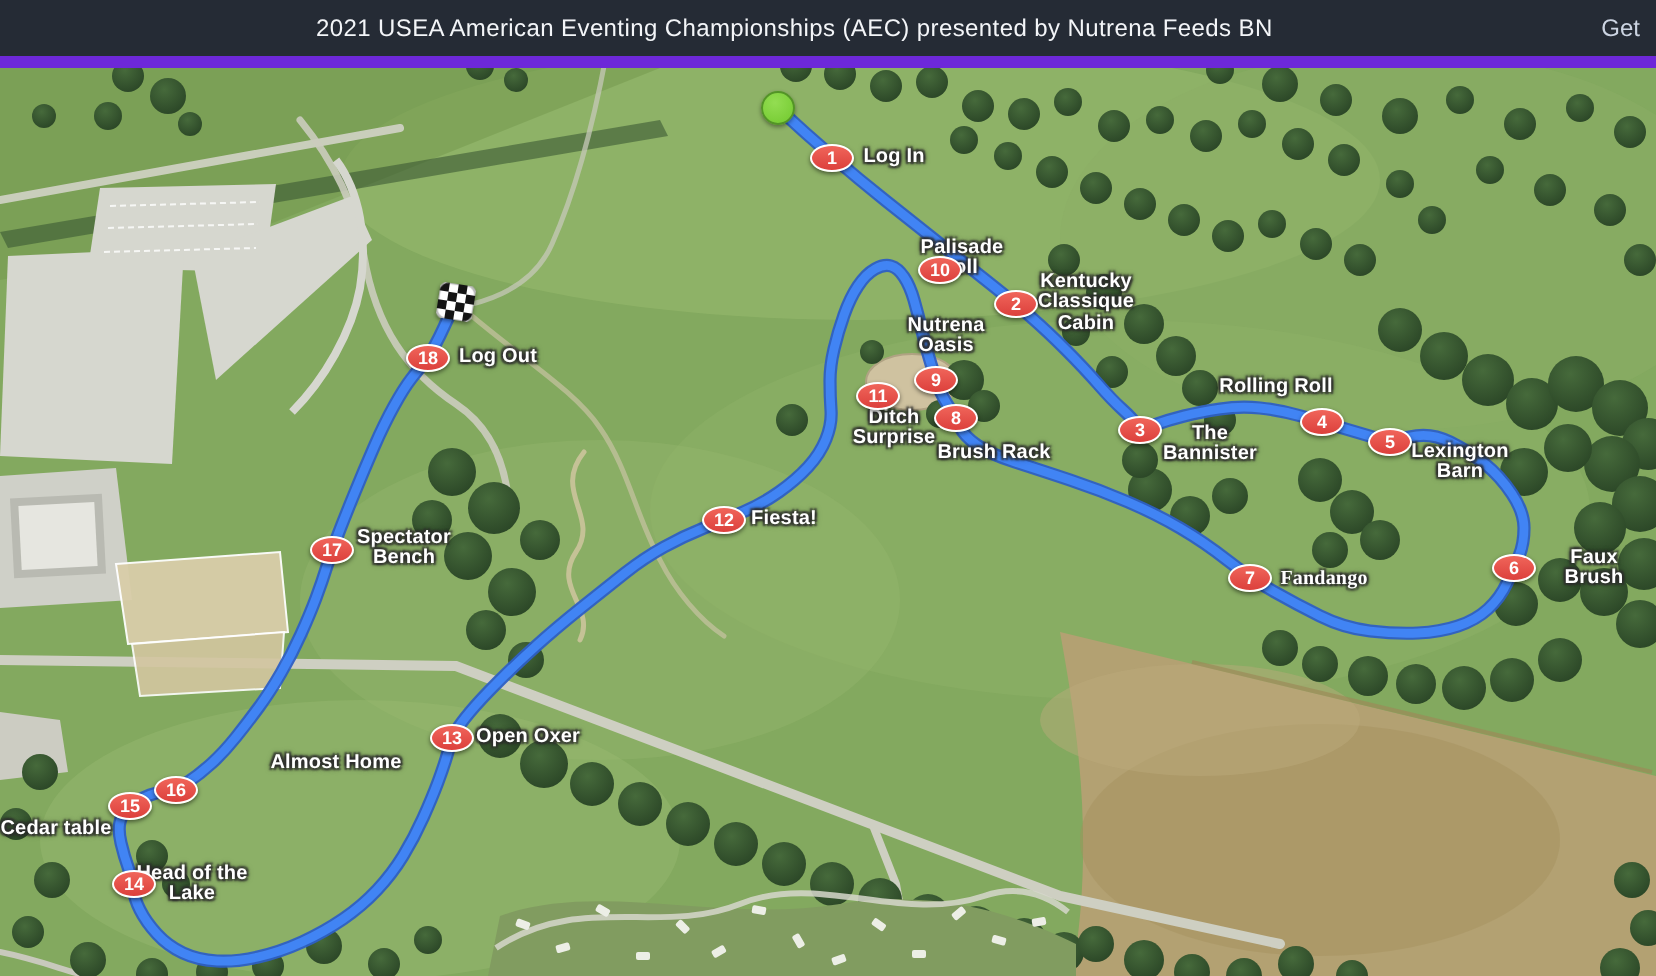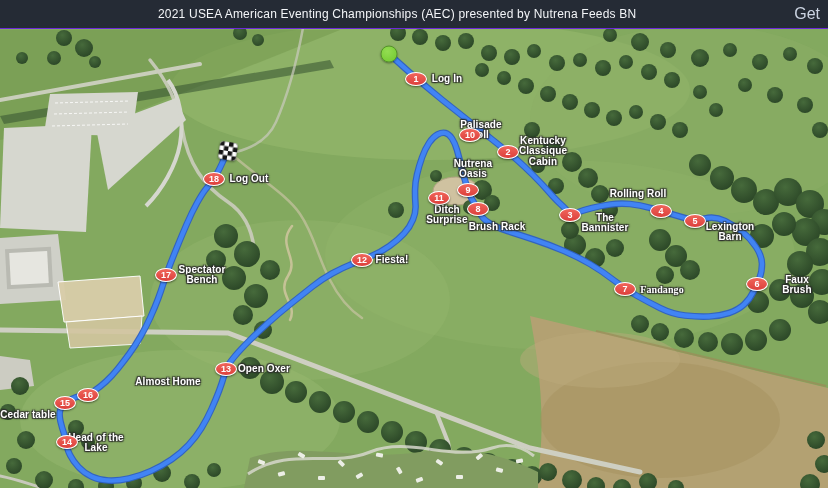--- a/index.html
+++ b/index.html
@@ -1,22 +1,22 @@
 <!DOCTYPE html>
 <html><head>
 <meta charset="utf-8">
 <style>
   html,body{margin:0;padding:0;background:#222;}
   .stage{position:relative;width:828px;height:488px;overflow:hidden;
          font-family:"Liberation Sans",sans-serif;background:#83a95f;}
   
   .topbar{position:absolute;top:0;left:0;right:0;height:28px;background:#252b35;
-          z-index:30;display:flex;align-items:center;border-bottom:1px solid #6d28d9;}
+          z-index:30;display:flex;align-items:center;border-bottom:6px solid #6d28d9;}
   .topbar-title{margin-left:158px;font-size:12px;color:#f3f5f8;letter-spacing:.2px;white-space:nowrap;}
-  .topbar-link{margin-left:auto;margin-right:8px;font-size:16px;color:#ccd4e2;text-decoration:none;cursor:pointer;}
+  .topbar-link{margin-left:auto;margin-right:8px;font-size:12px;color:#ccd4e2;text-decoration:none;cursor:pointer;}
   
   .map{position:absolute;inset:0;}
   svg.terrain{position:absolute;inset:0;display:block;}
   .overlay{position:absolute;inset:0;z-index:10;}
   .fence-marker{position:absolute;width:22px;height:14px;transform:translate(-50%,-50%);
     background:linear-gradient(#f0655a,#dc403c);border:1.5px solid #fff;border-radius:50%;
     box-shadow:0 1px 2px rgba(0,0,0,.5);display:flex;align-items:center;justify-content:center;
     color:#fff;font-weight:bold;font-size:9px;line-height:1;cursor:pointer;box-sizing:border-box;}
   .fence-label{position:absolute;transform:translate(-50%,-50%);text-align:center;
     font-weight:bold;font-size:10px;line-height:1.04;color:#fff;white-space:pre-line;

